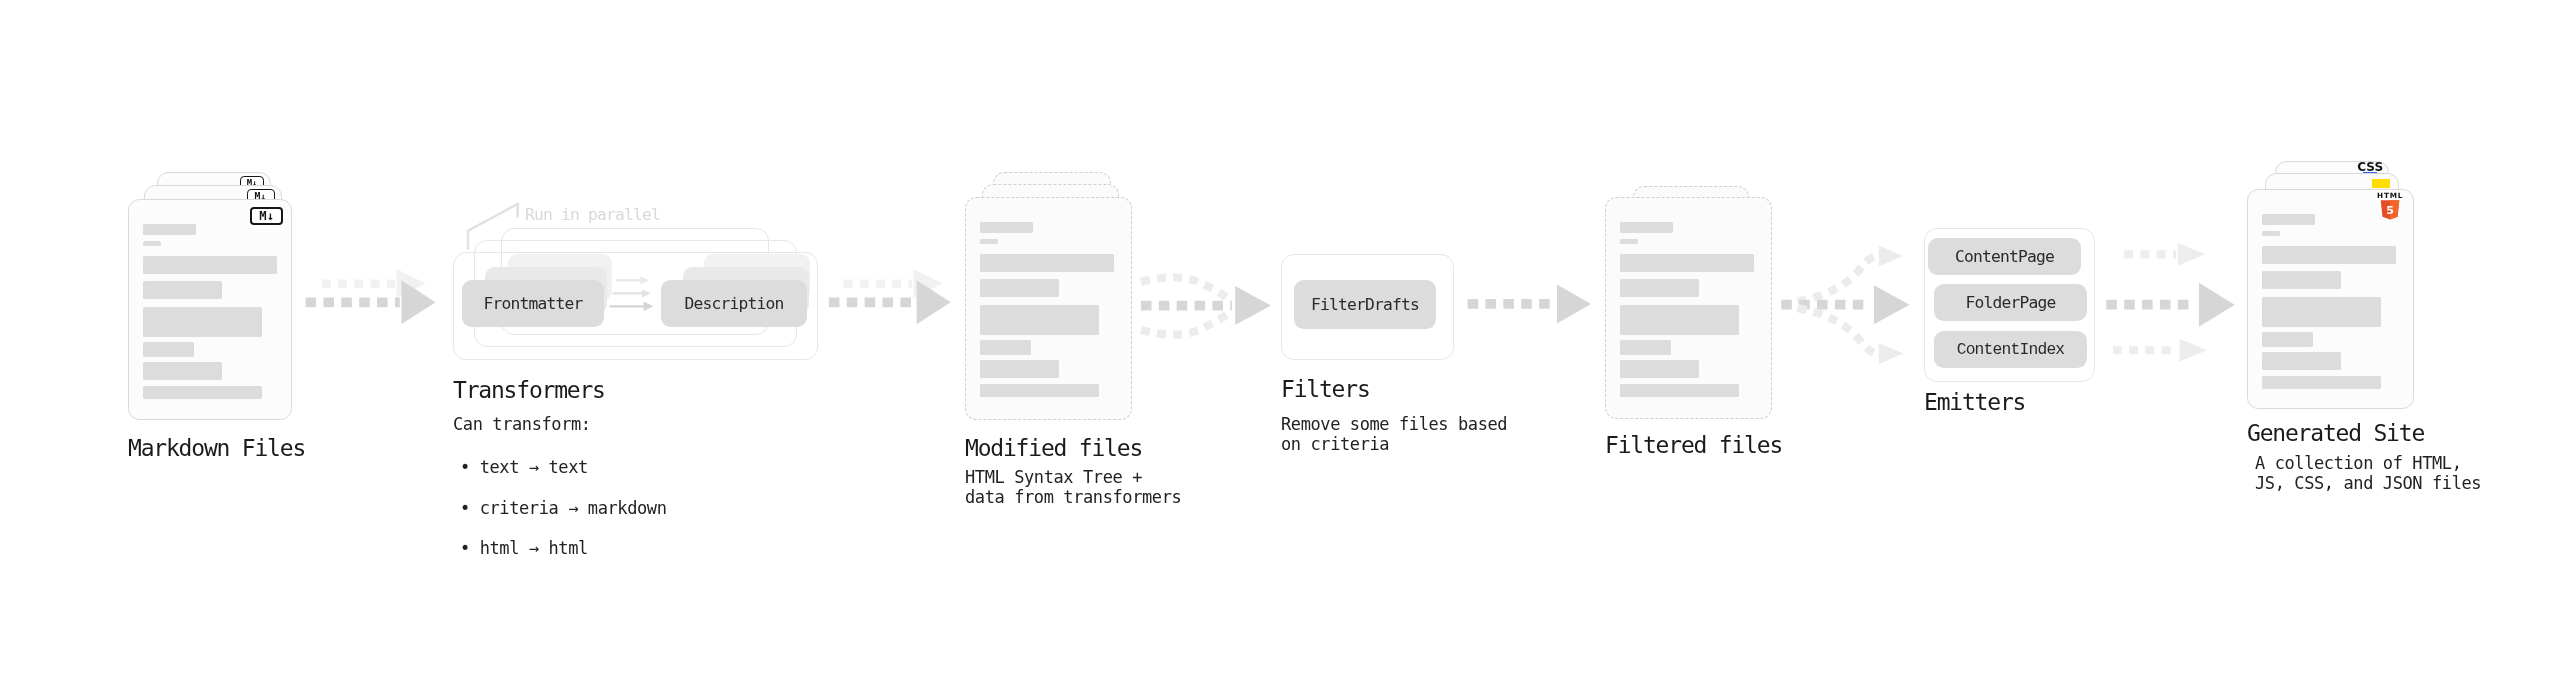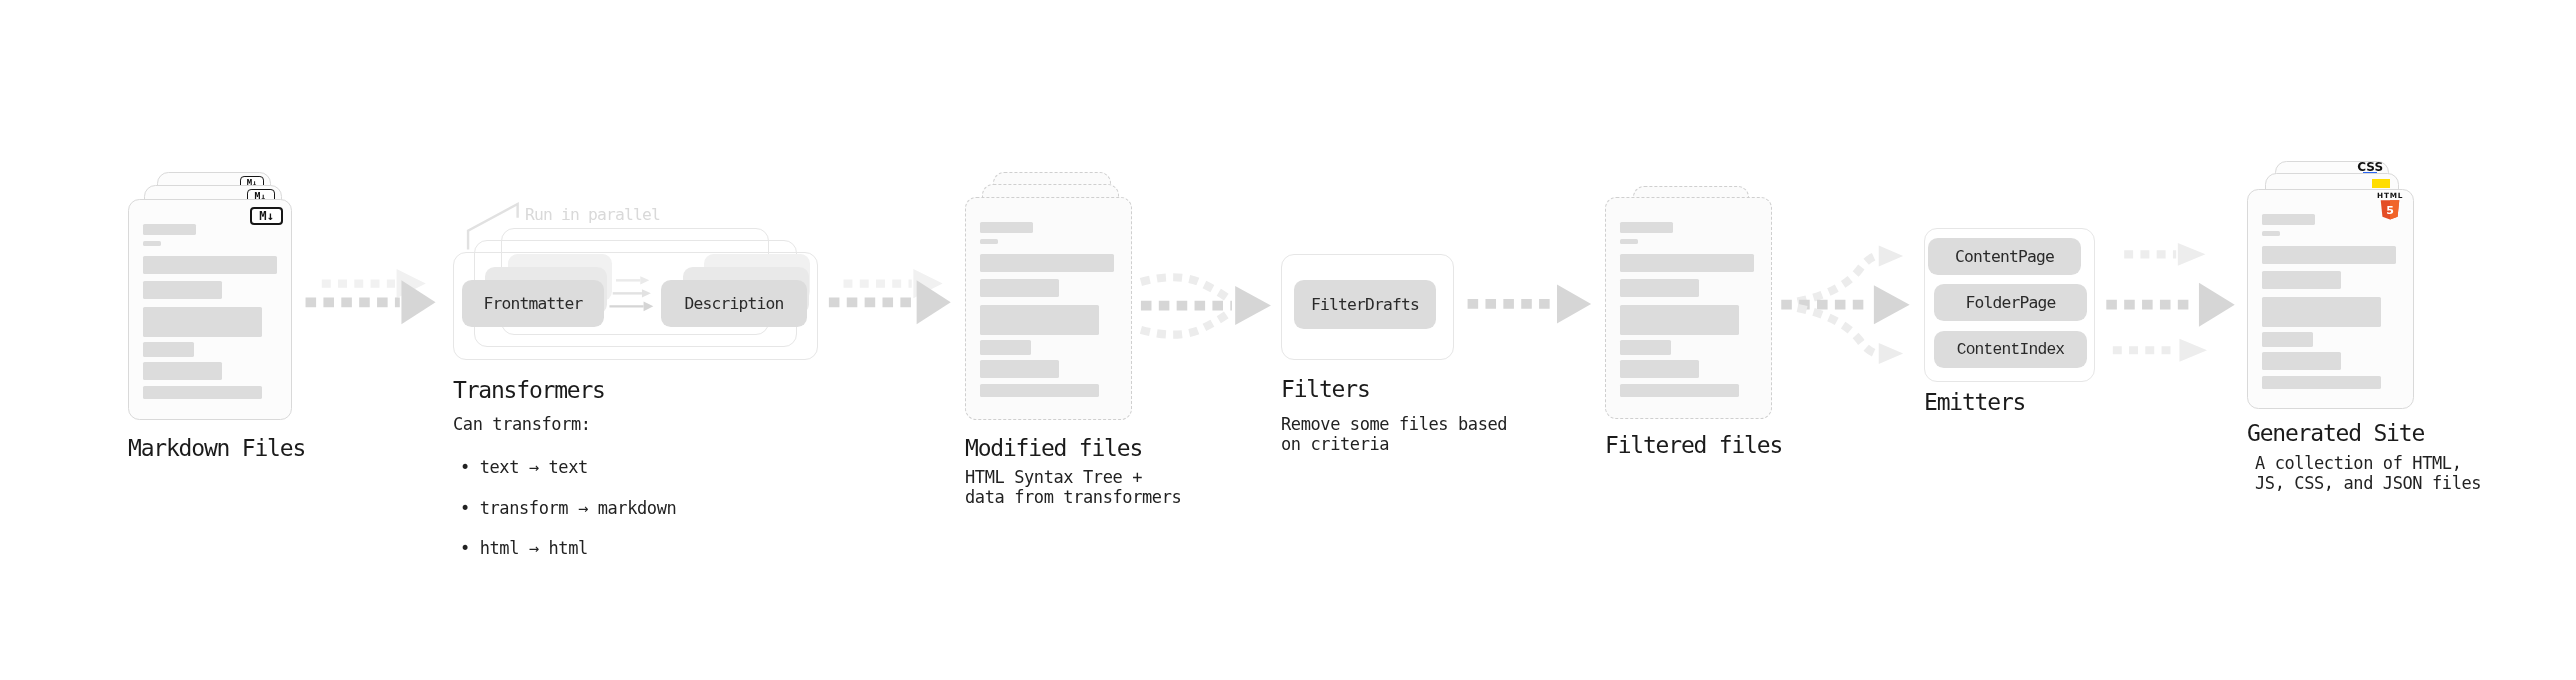--- a/index.html
+++ b/index.html
@@ -132,21 +132,21 @@
   <div class="pill g3 z3" style="left:508px;top:254px;width:104px;height:47px;"></div>
   <div class="pill g2 z3" style="left:485px;top:267px;width:122px;height:47px;"></div>
   <div class="pill z4" style="left:462px;top:280px;width:142px;height:47px;">Frontmatter</div>
   <div class="pill g3 z3" style="left:704px;top:254px;width:106px;height:47px;"></div>
   <div class="pill g2 z3" style="left:683px;top:267px;width:126px;height:47px;"></div>
   <div class="pill z4" style="left:661px;top:280px;width:146px;height:47px;">Description</div>
   <div class="stage-title" style="left:453px;top:377px;">Transformers</div>
   <div class="stage-sub" style="left:453px;top:414px;">Can transform:</div>
   <div class="stage-sub" style="left:460px;top:437px;">
     <div class="bullet-line">• text → text</div>
-    <div class="bullet-line">• transform → markdown</div>
+    <div class="bullet-line">• criteria → markdown</div>
     <div class="bullet-line">• html → html</div>
   </div>
 
   <div class="file-card dashed z1" style="left:993px;top:172px;width:118px;height:211px;"></div>
   <div class="file-card dashed z2" style="left:982px;top:184px;width:137px;height:211px;"></div>
   <div class="file-card dashed z3" style="left:965px;top:197px;width:167px;height:223px;">
     <div class="card-body">
         <div class="bar" style="width: 53px; height: 10.6px; margin-bottom: 5.7px;"></div>
         <div class="bar" style="width: 18px; height: 4.9px; margin-bottom: 10.6px;"></div>
         <div class="bar" style="width: 134px; height: 18px; margin-bottom: 6.5px;"></div>

